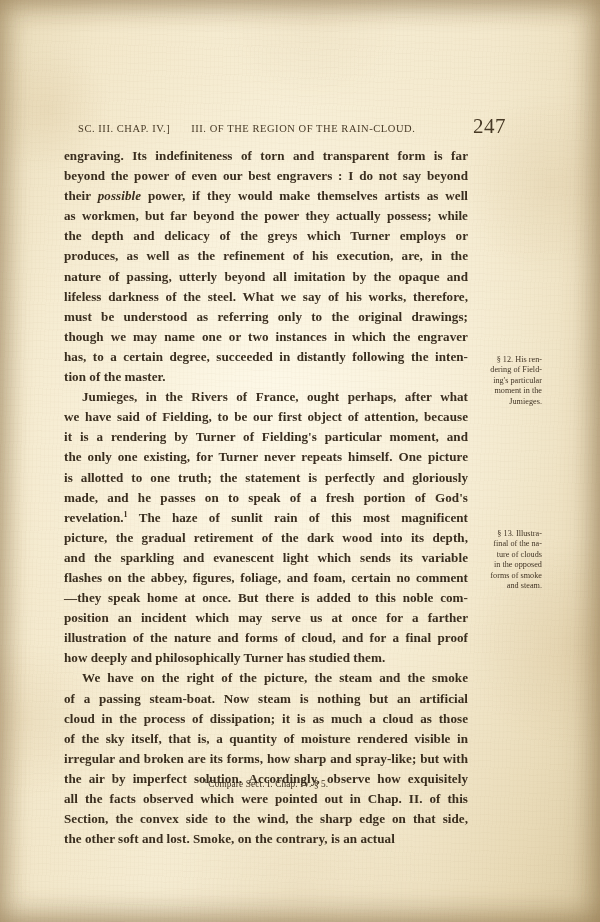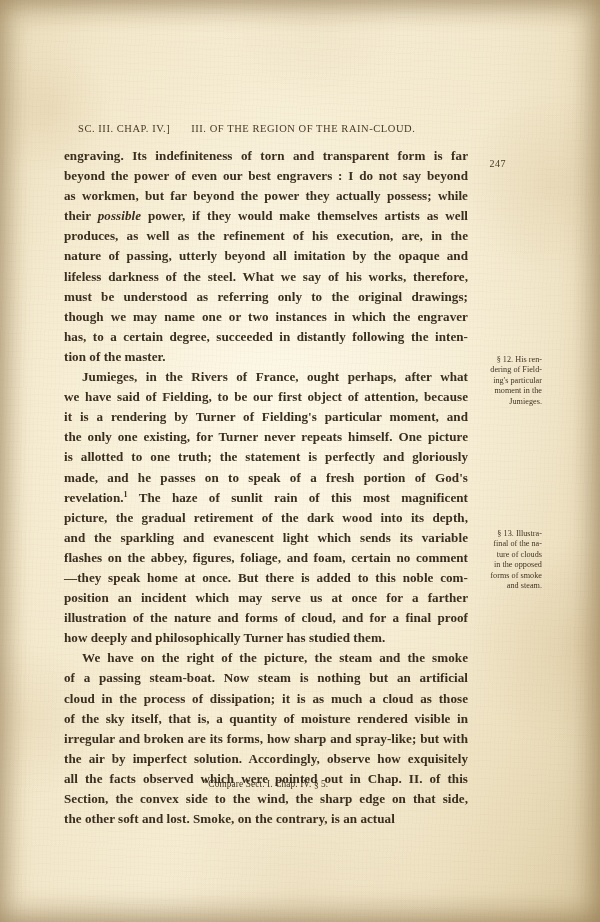--- a/index.html
+++ b/index.html
@@ -83,23 +83,22 @@
     letter-spacing: .55px;
     text-transform: uppercase;
     font-variant: small-caps;
   }
   .runhead .rh-left { }
   .runhead .rh-center { margin-left: 17px; }
   .runhead .rh-folio {
     position: absolute;
     right: 38px;
     top: -4px;
-    font-size: 10px;
+    font-size: 21px;
     letter-spacing: .5px;
-    margin-top: 44px;
   }
 
   
   .textblock {
     position: absolute;
     top: 146px;
     left: 64px;
     width: 404px;
     font-weight: bold;
   }
@@ -182,22 +181,23 @@
     <div class="runhead">
       <span class="rh-left">SC. III. CHAP. IV.]</span>
       <span class="rh-center">III. OF THE REGION OF THE RAIN-CLOUD.</span>
       <span class="rh-folio">247</span>
     </div>
 
     <div class="textblock">
       <p class="para" id="para-1">
           <span class="ln j">engraving. Its indefiniteness of torn and transparent form is far</span>
           <span class="ln j">beyond the power of even our best engravers : I do not say beyond</span>
+          <span class="ln j">their <i>possible</i> power, if they would make themselves artists as well</span>
           <span class="ln j">as workmen, but far beyond the power they actually possess; while</span>
-          <span class="ln j">their <i>possible</i> power, if they would make themselves artists as well</span>
+          <span class="ln j">the depth and delicacy of the greys which Turner employs or</span>
           <span class="ln j">produces, as well as the refinement of his execution, are, in the</span>
           <span class="ln j">nature of passing, utterly beyond all imitation by the opaque and</span>
           <span class="ln j">lifeless darkness of the steel. What we say of his works, therefore,</span>
           <span class="ln j">must be understood as referring only to the original drawings;</span>
           <span class="ln j">though we may name one or two instances in which the engraver</span>
           <span class="ln j">has, to a certain degree, succeeded in distantly following the inten-</span>
           <span class="ln j" style="text-align-last: left;">tion of the master.</span>
         </p>
       <p class="para" id="para-2">
           <span class="ln j indent">Jumieges, in the Rivers of France, ought perhaps, after what</span>

